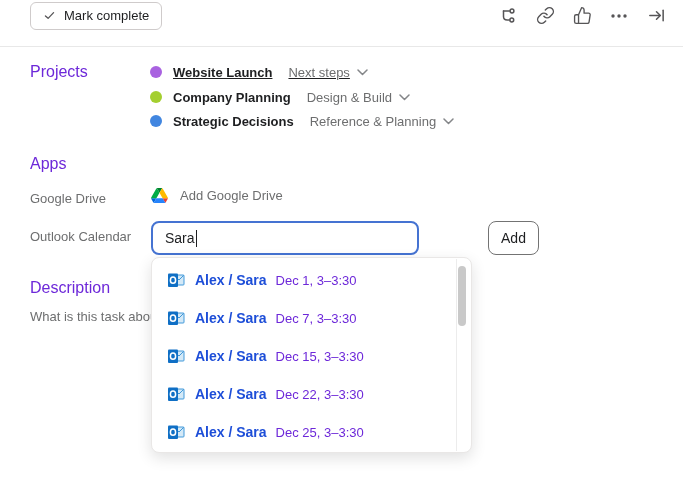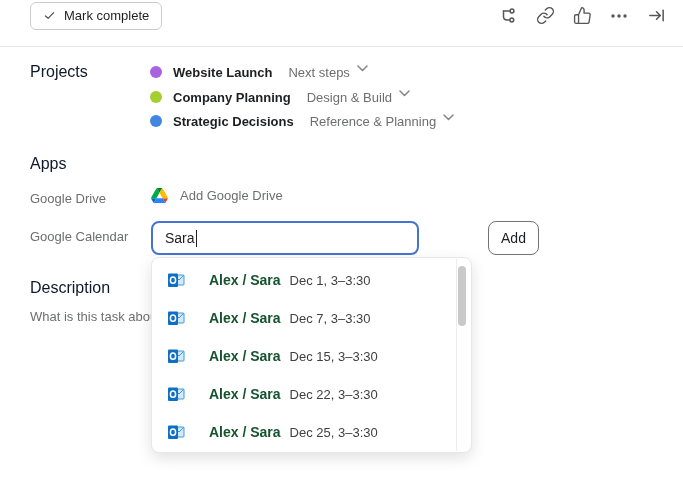--- a/index.html
+++ b/index.html
@@ -12,27 +12,27 @@
              border-bottom:1px solid #e8e8e8; display:flex; align-items:center;
              padding:0 16px 15px 30px; }
   .btn-complete { display:flex; align-items:center; gap:8px; height:28px; padding:0 12px;
                   background:#fff; border:1px solid #cfcbcb; border-radius:6px;
                   font-size:13px; color:#1e1f21; cursor:pointer; font-family:inherit; }
   .toolbar-icons { margin-left:auto; display:flex; align-items:center; gap:15px; }
   .icon-btn { width:22px; height:22px; display:flex; align-items:center; justify-content:center;
               background:none; border:none; cursor:pointer; color:#565557; }
 
   
-  .section-label { position:absolute; left:30px; font-size:16px; color:#0f172a; }
+  .section-label { position:absolute; left:30px; font-size:16px; color:#6d28d9; }
   .field-label { position:absolute; left:30px; font-size:13px; color:#6d6e6f; }
 
   .proj-row { position:absolute; left:150px; height:22px; display:flex; align-items:center; }
   .proj-dot { width:12px; height:12px; border-radius:50%; flex:0 0 auto; }
   .proj-name { font-size:13px; font-weight:bold; color:#1e1f21; margin-left:11px; cursor:pointer; }
-  .proj-section { display:flex; gap:7px; margin-left:16px; cursor:pointer; }
+  .proj-section { display:flex; align-items:center; gap:7px; margin-left:16px; cursor:pointer; }
   .proj-section span { font-size:13px; color:#6d6e6f; }
 
   .gdrive-row { position:absolute; left:151px; top:188px; display:flex; align-items:center;
                 gap:12px; cursor:pointer; background:none; border:none; font-family:inherit; }
   .gdrive-row span { font-size:13px; color:#6d6e6f;text-align:center; }
 
   .fake-input { position:absolute; left:151px; top:221px; width:268px; height:34px;
                 border:2px solid #4573d2; border-radius:8px; background:#fff;
                 display:flex; align-items:center; padding:0 12px; cursor:text; }
   .fake-input .val { font-size:14px; color:#1e1f21; }
@@ -44,22 +44,22 @@
   
   .desc-placeholder { position:absolute; left:30px; top:309px; font-size:13px; color:#6d6e6f;
                       white-space:nowrap; cursor:text; z-index:1; }
 
   
   .dropdown { position:absolute; left:151px; top:257px; width:321px; height:196px;
               background:#fff; border:1px solid #e9e7e6; border-radius:8px;
               box-shadow:0 5px 15px rgba(0,0,0,.12); z-index:5; padding-top:3px; }
   .dd-item { height:38px; display:flex; align-items:center; padding:0 20px 0 16px;
              cursor:pointer; }
-  .dd-title { font-size:14px; font-weight:bold; color:#14532d; margin-left:24px; }
-  .dd-time { font-size:13px; color:#404040; margin-left:9px; }
+  .dd-title { font-size:14px; font-weight:bold; color:#1d4ed8; margin-left:10px; }
+  .dd-time { font-size:13px; color:#6d28d9; margin-left:9px; }
   .dd-scroll-line { position:absolute; top:1px; bottom:1px; right:14px; width:1px; background:#ececec; }
   .dd-scroll-thumb { position:absolute; top:8px; right:5px; width:8px; height:60px;
                      border-radius:4px; background:#c9c9c9; cursor:grab; }
 </style>
 </head>
 <body>
 
 <div class="frame">
 
   <div class="toolbar">
@@ -103,21 +103,21 @@
           <path d="M3 10 H13.5"></path>
             <path d="M10 6 L14 10 L10 14"></path>
             <path d="M17 4.5 V15.5"></path>
         </svg>
       </button>
     </div>
   </div>
 
   <div class="section-label" style="top:63px;">Projects</div>
 
-  <div class="proj-row" style="top:61px;">
+  <div class="proj-row" style="top:61px;text-decoration:underline;">
     <span class="proj-dot" style="background-color: rgb(169, 98, 224);"></span>
     <span class="proj-name">Website Launch</span>
     <span class="proj-section">
       <span>Next steps</span>
       <svg width="11" height="7" viewBox="0 0 11 7" fill="none">
           <path d="M1 1 L5.5 5.5 L10 1" stroke="#848689" stroke-width="1.5" stroke-linecap="round" stroke-linejoin="round"></path>
         </svg>
     </span>
   </div>
 
@@ -153,21 +153,21 @@
         <path d="m43.65 25-13.75-23.8c-1.35.8-2.5 1.9-3.3 3.3l-25.4 44a9.06 9.06 0 0 0-1.2 4.5h27.5z" fill="#00ac47"></path>
         <path d="m73.55 76.8c1.35-.8 2.5-1.9 3.3-3.3l1.6-2.75 7.65-13.25c.8-1.4 1.2-2.95 1.2-4.5h-27.5l5.85 11.5z" fill="#ea4335"></path>
         <path d="m43.65 25 13.75-23.8c-1.35-.8-2.9-1.2-4.5-1.2h-18.5c-1.6 0-3.15.45-4.5 1.2z" fill="#00832d"></path>
         <path d="m59.8 53h-32.3l-13.75 23.8c1.35.8 2.9 1.2 4.5 1.2h50.8c1.6 0 3.15-.45 4.5-1.2z" fill="#2684fc"></path>
         <path d="m73.4 26.5-12.7-22c-.8-1.4-1.95-2.5-3.3-3.3l-13.75 23.8 16.15 27.95h27.45c0-1.55-.4-3.1-1.2-4.5z" fill="#ffba00"></path>
       </svg>
     </span>
     <span>Add Google Drive</span>
   </button>
 
-  <div class="field-label" style="top:229px;">Google Calendar</div>
+  <div class="field-label" style="top:229px;">Outlook Calendar</div>
   <div class="fake-input" role="textbox">
     <span class="val">Sara</span>
     <span class="caret"></span>
   </div>
   <button class="btn-add">Add</button>
 
   <div class="section-label" style="top:279px;">Description</div>
   <div class="desc-placeholder">What is this task about?</div>
 
   <div class="dropdown">

